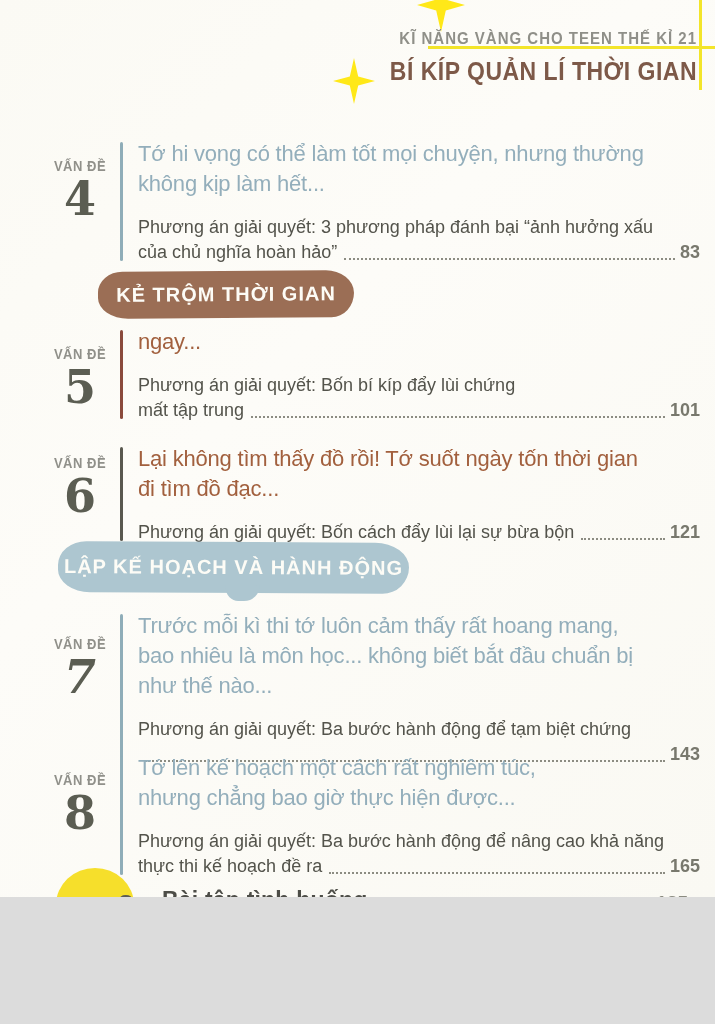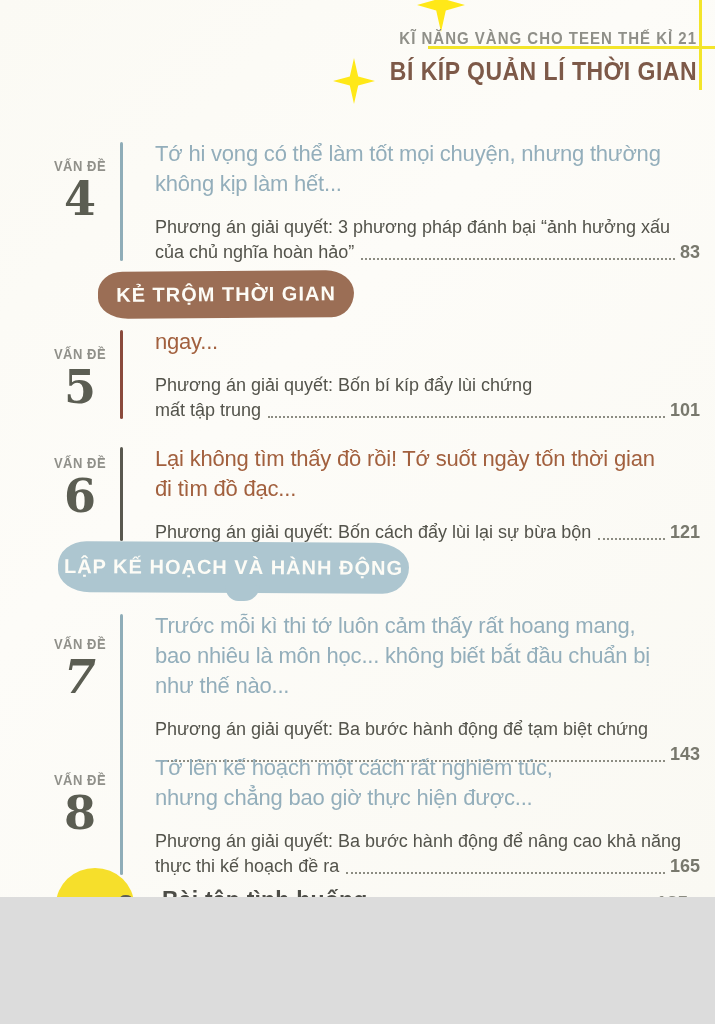--- a/index.html
+++ b/index.html
@@ -36,21 +36,21 @@
   .marker-label {
     font-size:13px; font-weight:bold; color:#90908a; letter-spacing:0.5px;
     transform:scaleY(1.15); white-space:nowrap;
   }
   .marker-number {
     font-family:"DejaVu Serif", serif; font-weight:bold;
     font-size:46px; line-height:52px; color:#5b5d52;
   }
   .marker-number.script { font-style:italic; }
   .vdivider { width:3px; flex:0 0 3px; margin:4px 0; border-radius:2px; }
-  .entry { flex:1; padding-left:32px; padding-top:1px; }
+  .entry { flex:1; padding-left:15px; padding-top:1px; }
   .entry-title { font-size:22px; line-height:30px; letter-spacing:-0.2px; }
   .tline { white-space:nowrap; }
   .entry-solution { font-size:18px; line-height:25px; color:#53534b; margin-top:16px; }
   .sline { white-space:nowrap; }
   .sline.last { display:flex; align-items:flex-end; white-space:nowrap; }
   .dots { flex:1 1 auto; min-width:24px; border-bottom:2px dotted #8c8c82; margin:0 5px 5px 7px; }
   .pagenum { font-size:18px; font-weight:bold; color:#78786d; }
 
   
   .blob {

